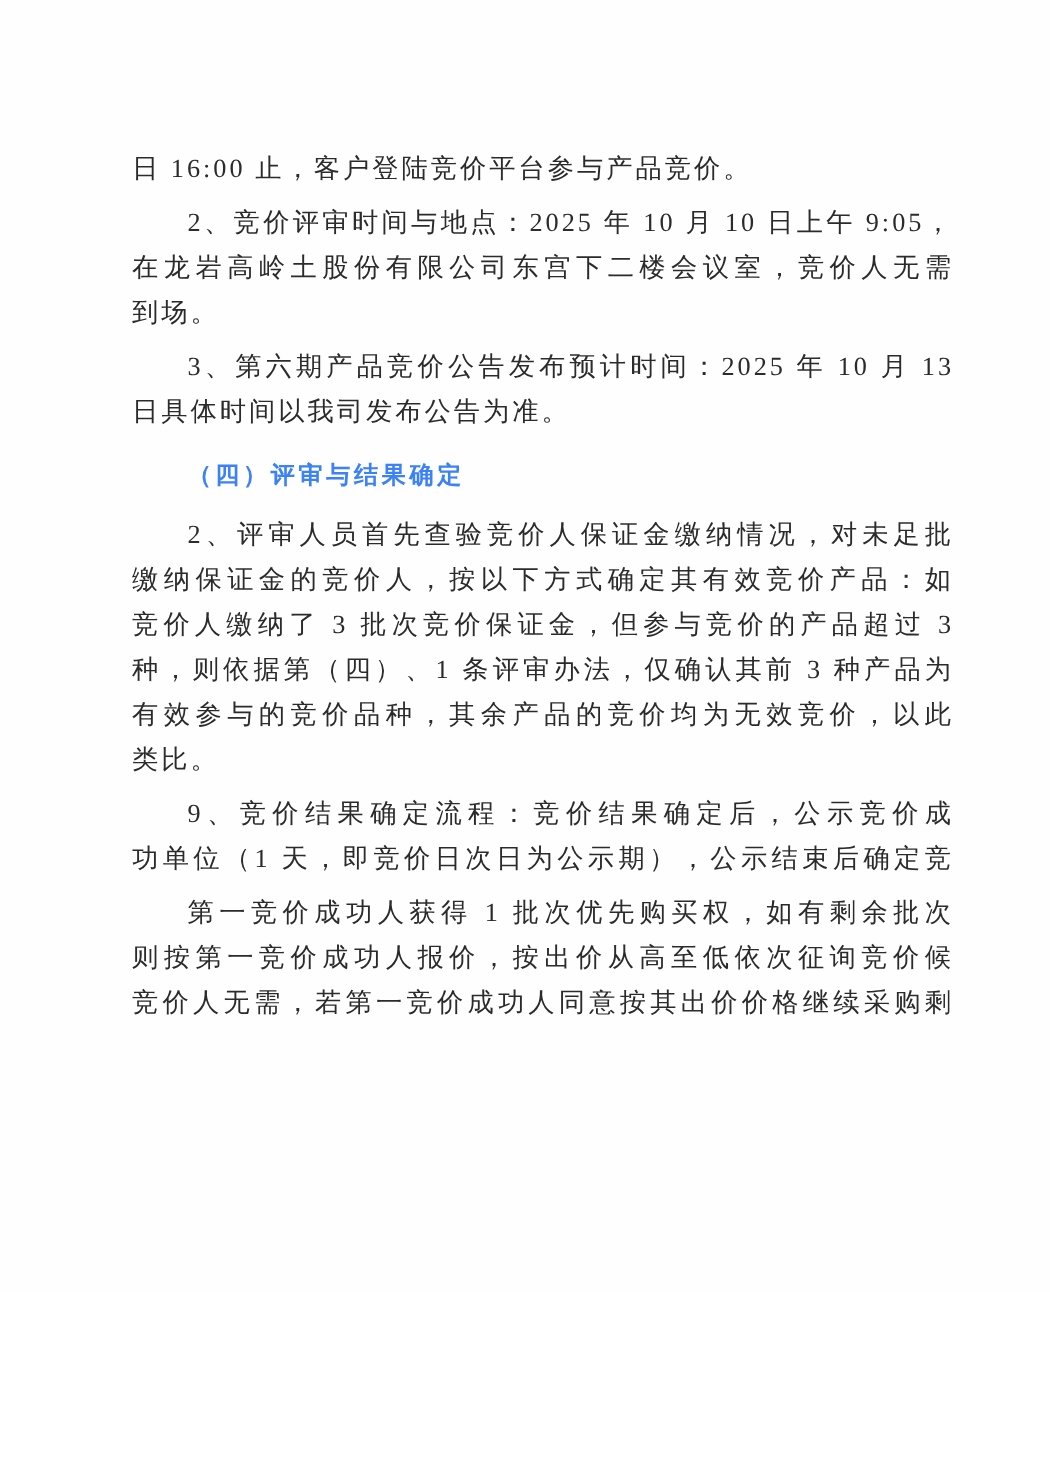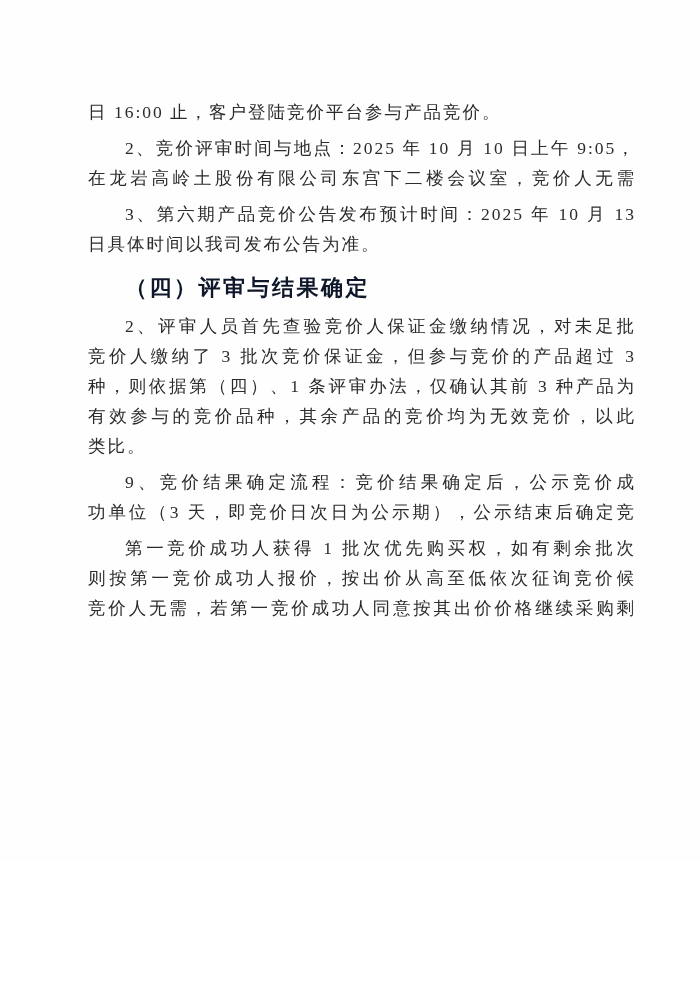--- a/index.html
+++ b/index.html
@@ -36,25 +36,25 @@
   }
   .line.last {
     text-align-last: left;
   }
   .line.indent {
     padding-left: 37px;
   }
   .heading {
     margin: 14px 0 8px 0;
     padding-left: 37px;
-    font-size: 22px;
+    font-size: 16px;
     line-height: 30px;
     letter-spacing: 2.5px;
     font-weight: 700;
-    color: #0f172a;
+    color: #3b82f6;
   }
   .page-number {
     position: absolute;
     top: 920px;
     left: 0;
     width: 700px;
     text-align: center;
     font-size: 12px;
     line-height: 16px;
     color: #3a3a3a;
@@ -66,41 +66,43 @@
 <div class="page">
   <div class="text-block">
 
     <div class="para">
       <p class="line last">日 16:00 止，客户登陆竞价平台参与产品竞价。</p>
     </div>
 
     <div class="para">
       <p class="line indent">2、竞价评审时间与地点：2025 年 10 月 10 日上午 9:05，</p>
       <p class="line">在龙岩高岭土股份有限公司东宫下二楼会议室，竞价人无需</p>
+      <p class="line last">到场。</p>
     </div>
 
     <div class="para">
       <p class="line indent">3、第六期产品竞价公告发布预计时间：2025 年 10 月 13</p>
       <p class="line last">日具体时间以我司发布公告为准。</p>
     </div>
 
     <h2 class="heading">（四）评审与结果确定</h2>
 
 
     <div class="para">
       <p class="line indent">2、评审人员首先查验竞价人保证金缴纳情况，对未足批</p>
+      <p class="line">缴纳保证金的竞价人，按以下方式确定其有效竞价产品：如</p>
       <p class="line">竞价人缴纳了 3 批次竞价保证金，但参与竞价的产品超过 3</p>
       <p class="line">种，则依据第（四）、1 条评审办法，仅确认其前 3 种产品为</p>
       <p class="line">有效参与的竞价品种，其余产品的竞价均为无效竞价，以此</p>
       <p class="line last">类比。</p>
     </div>
 
     <div class="para">
       <p class="line indent">9、竞价结果确定流程：竞价结果确定后，公示竞价成</p>
-      <p class="line">功单位（3 天，即竞价日次日为公示期），公示结束后确定竞</p>
+      <p class="line">功单位（1 天，即竞价日次日为公示期），公示结束后确定竞</p>
     </div>
 
     <div class="para">
       <p class="line indent">第一竞价成功人获得 1 批次优先购买权，如有剩余批次</p>
       <p class="line">则按第一竞价成功人报价，按出价从高至低依次征询竞价候</p>
       <p class="line">竞价人无需，若第一竞价成功人同意按其出价价格继续采购剩</p>
     </div>
 
   </div>
 

